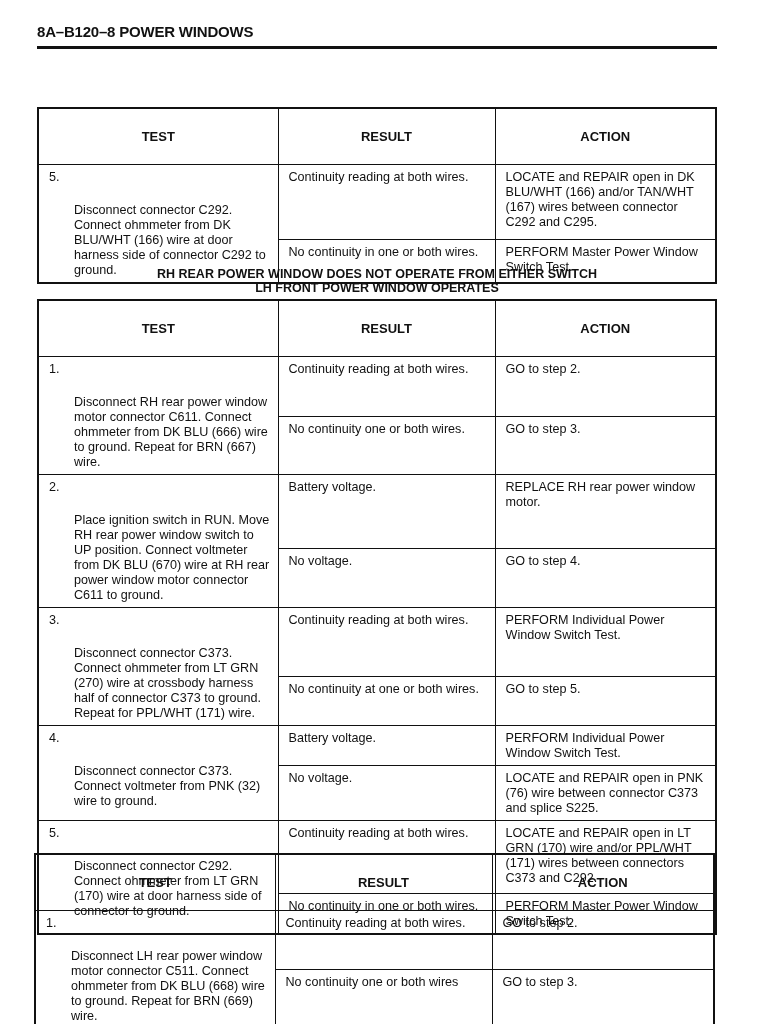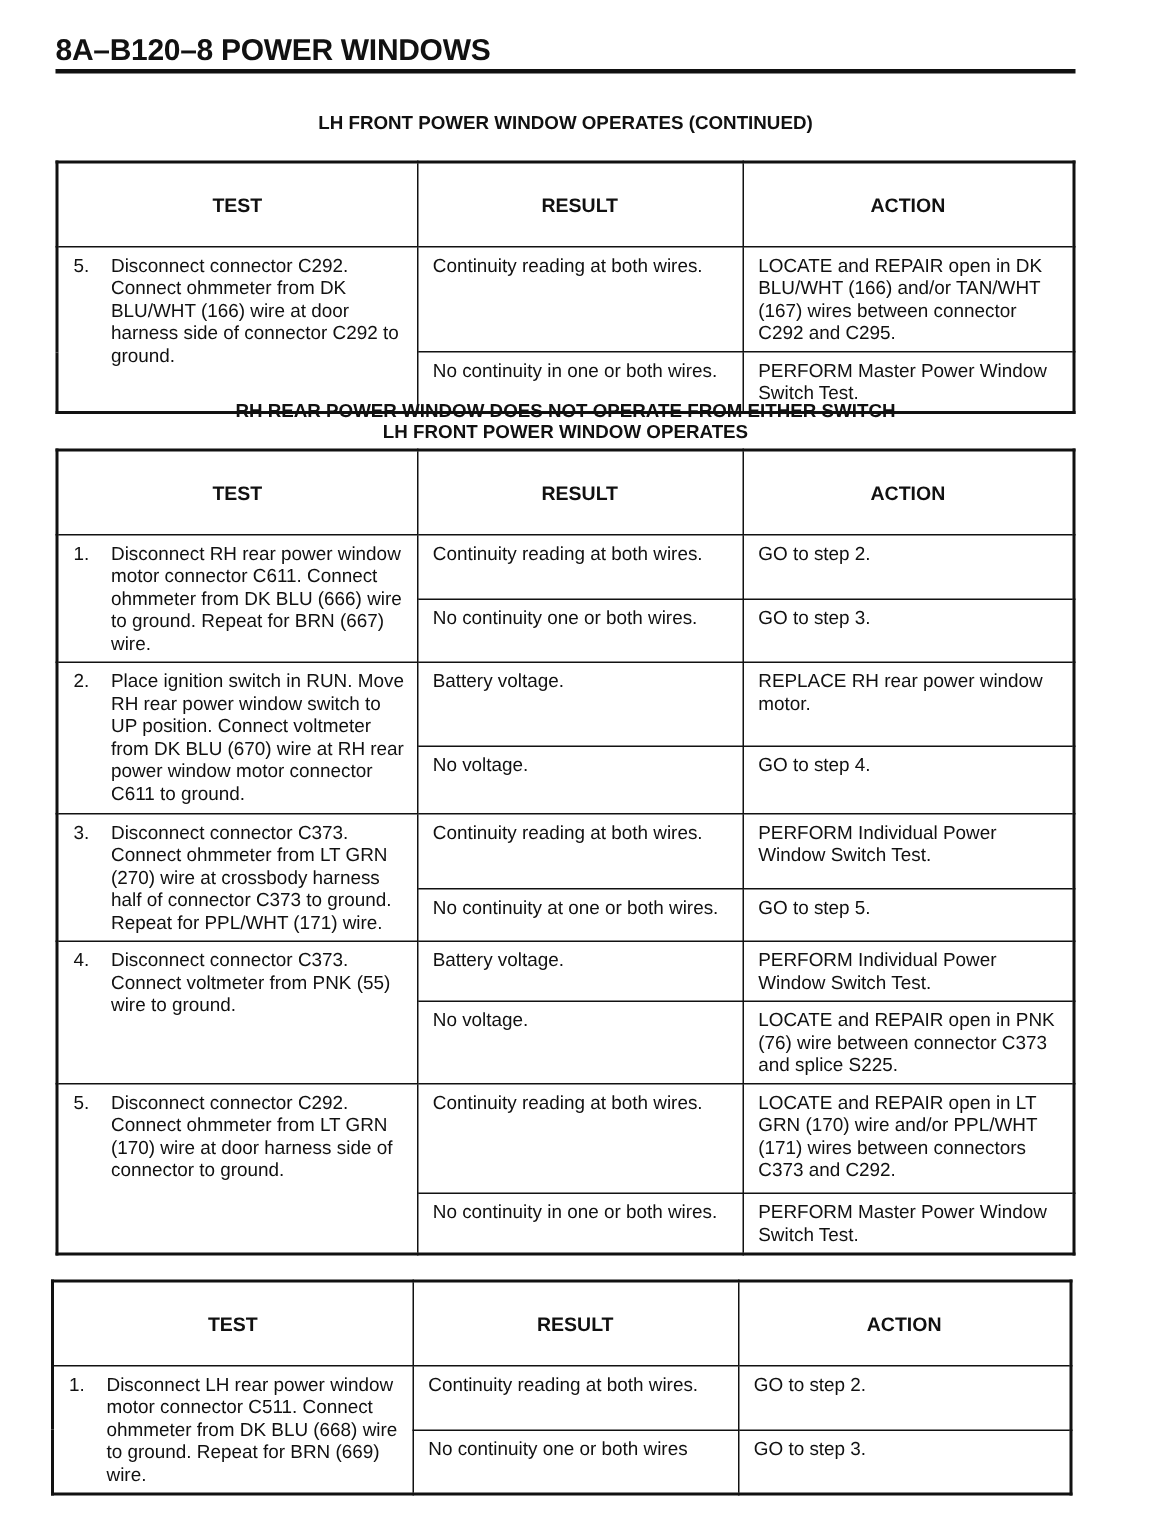--- a/index.html
+++ b/index.html
@@ -1,39 +1,38 @@
 <!DOCTYPE html>
 <html><head>
 <meta charset="utf-8">
 <style>
   html, body { margin:0; padding:0; background:#fff; }
   body { width:766px; height:1024px; position:relative; overflow:hidden;
          font-family:"Liberation Sans", sans-serif; color:#111; }
   .page-header { position:absolute; left:37px; top:22px; width:680px; height:24px;
                  border-bottom:3px solid #111; }
-  .page-header span { font-weight:bold; font-size:20px; letter-spacing:-0.2px; position:absolute; left:0; top:1px; }
+  .page-header span { font-weight:bold; font-size:15px; letter-spacing:-0.2px; position:absolute; left:0; top:1px; }
   .sec-title { position:absolute; left:37px; width:680px; text-align:center;
                font-weight:bold; font-size:12.5px; line-height:14px; }
   table.diag { position:absolute; border-collapse:collapse; border:2px solid #111; table-layout:fixed; }
   table.diag th { font-weight:bold; font-size:13px; border:1.5px solid #111; padding:16px; height:23px; text-align:center; }
   table.diag td { border:1.5px solid #111; vertical-align:top; font-size:12.6px; line-height:15px; padding:5px 8px 4px 10px; }
   td.test { padding-left:10px; }
   .step { display:flex; }
   .step .num { width:25px; flex:0 0 25px; }
-  .step .txt { flex:1; }
+  .step .txt { flex:1;margin-top:33px; }
 </style>
 </head>
 <body>
 
 <div class="page-header">
   <span>8A–B120–8  POWER WINDOWS</span>
 </div>
 
 <div class="sec-title" style="top:75px;">
-  <div>LH FRONT POWER WINDOW OPERATES (CONTINUED)</div>
 </div>
 <table class="diag" style="left:37px; top:107px; width:678px;">
   <colgroup>
       <col style="width:240px">
       <col style="width:217px">
       <col style="width:221px">
     </colgroup>
   <tbody>
       <tr>
     <th>TEST</th>
@@ -116,21 +115,21 @@
   </tr>
   <tr style="height:34px;">
     <td>No continuity at one or both wires.</td>
     <td>GO to step 5.</td>
   </tr>
 
   <tr style="height:40px;">
     <td class="test" rowspan="2">
       <div class="step">
             <span class="num">4.</span>
-            <span class="txt">Disconnect connector C373. Connect voltmeter from PNK (55) wire to ground.</span>
+            <span class="txt">Disconnect connector C373. Connect voltmeter from PNK (32) wire to ground.</span>
           </div>
     </td>
     <td>Battery voltage.</td>
     <td>PERFORM Individual Power Window Switch Test.</td>
   </tr>
   <tr style="height:54px;">
     <td>No voltage.</td>
     <td>LOCATE and REPAIR open in PNK (76) wire between connector C373 and splice S225.</td>
   </tr>
 

